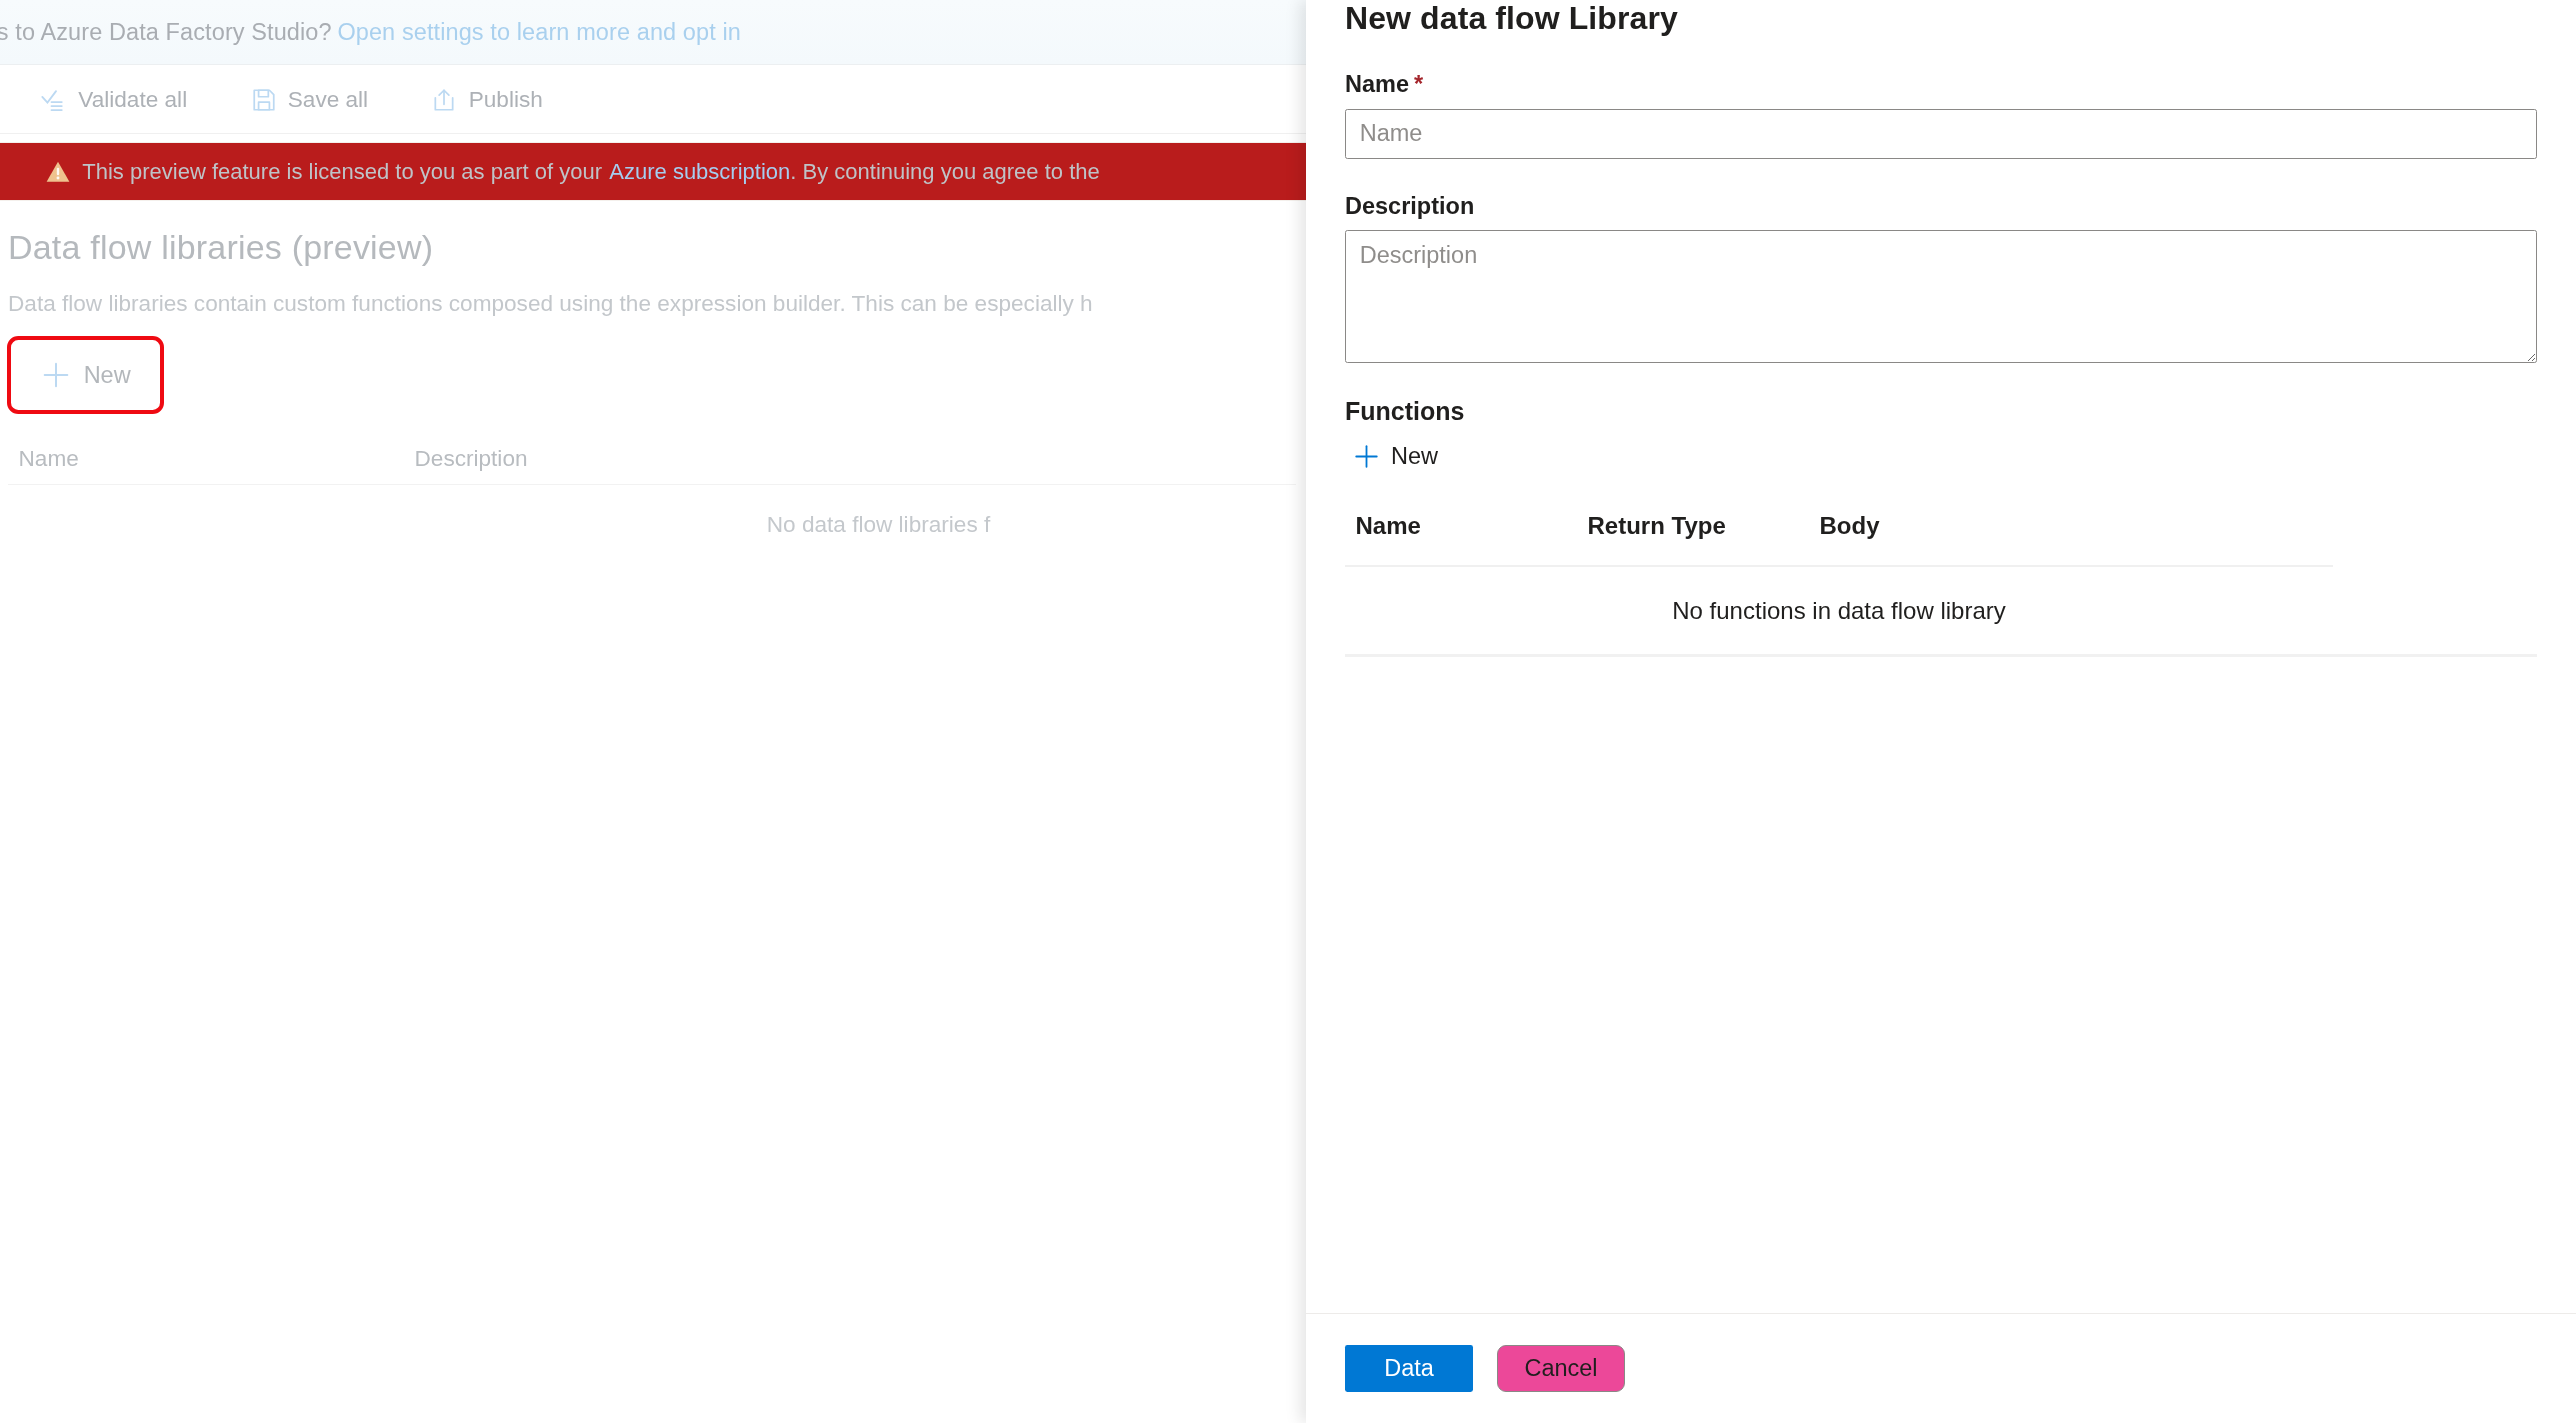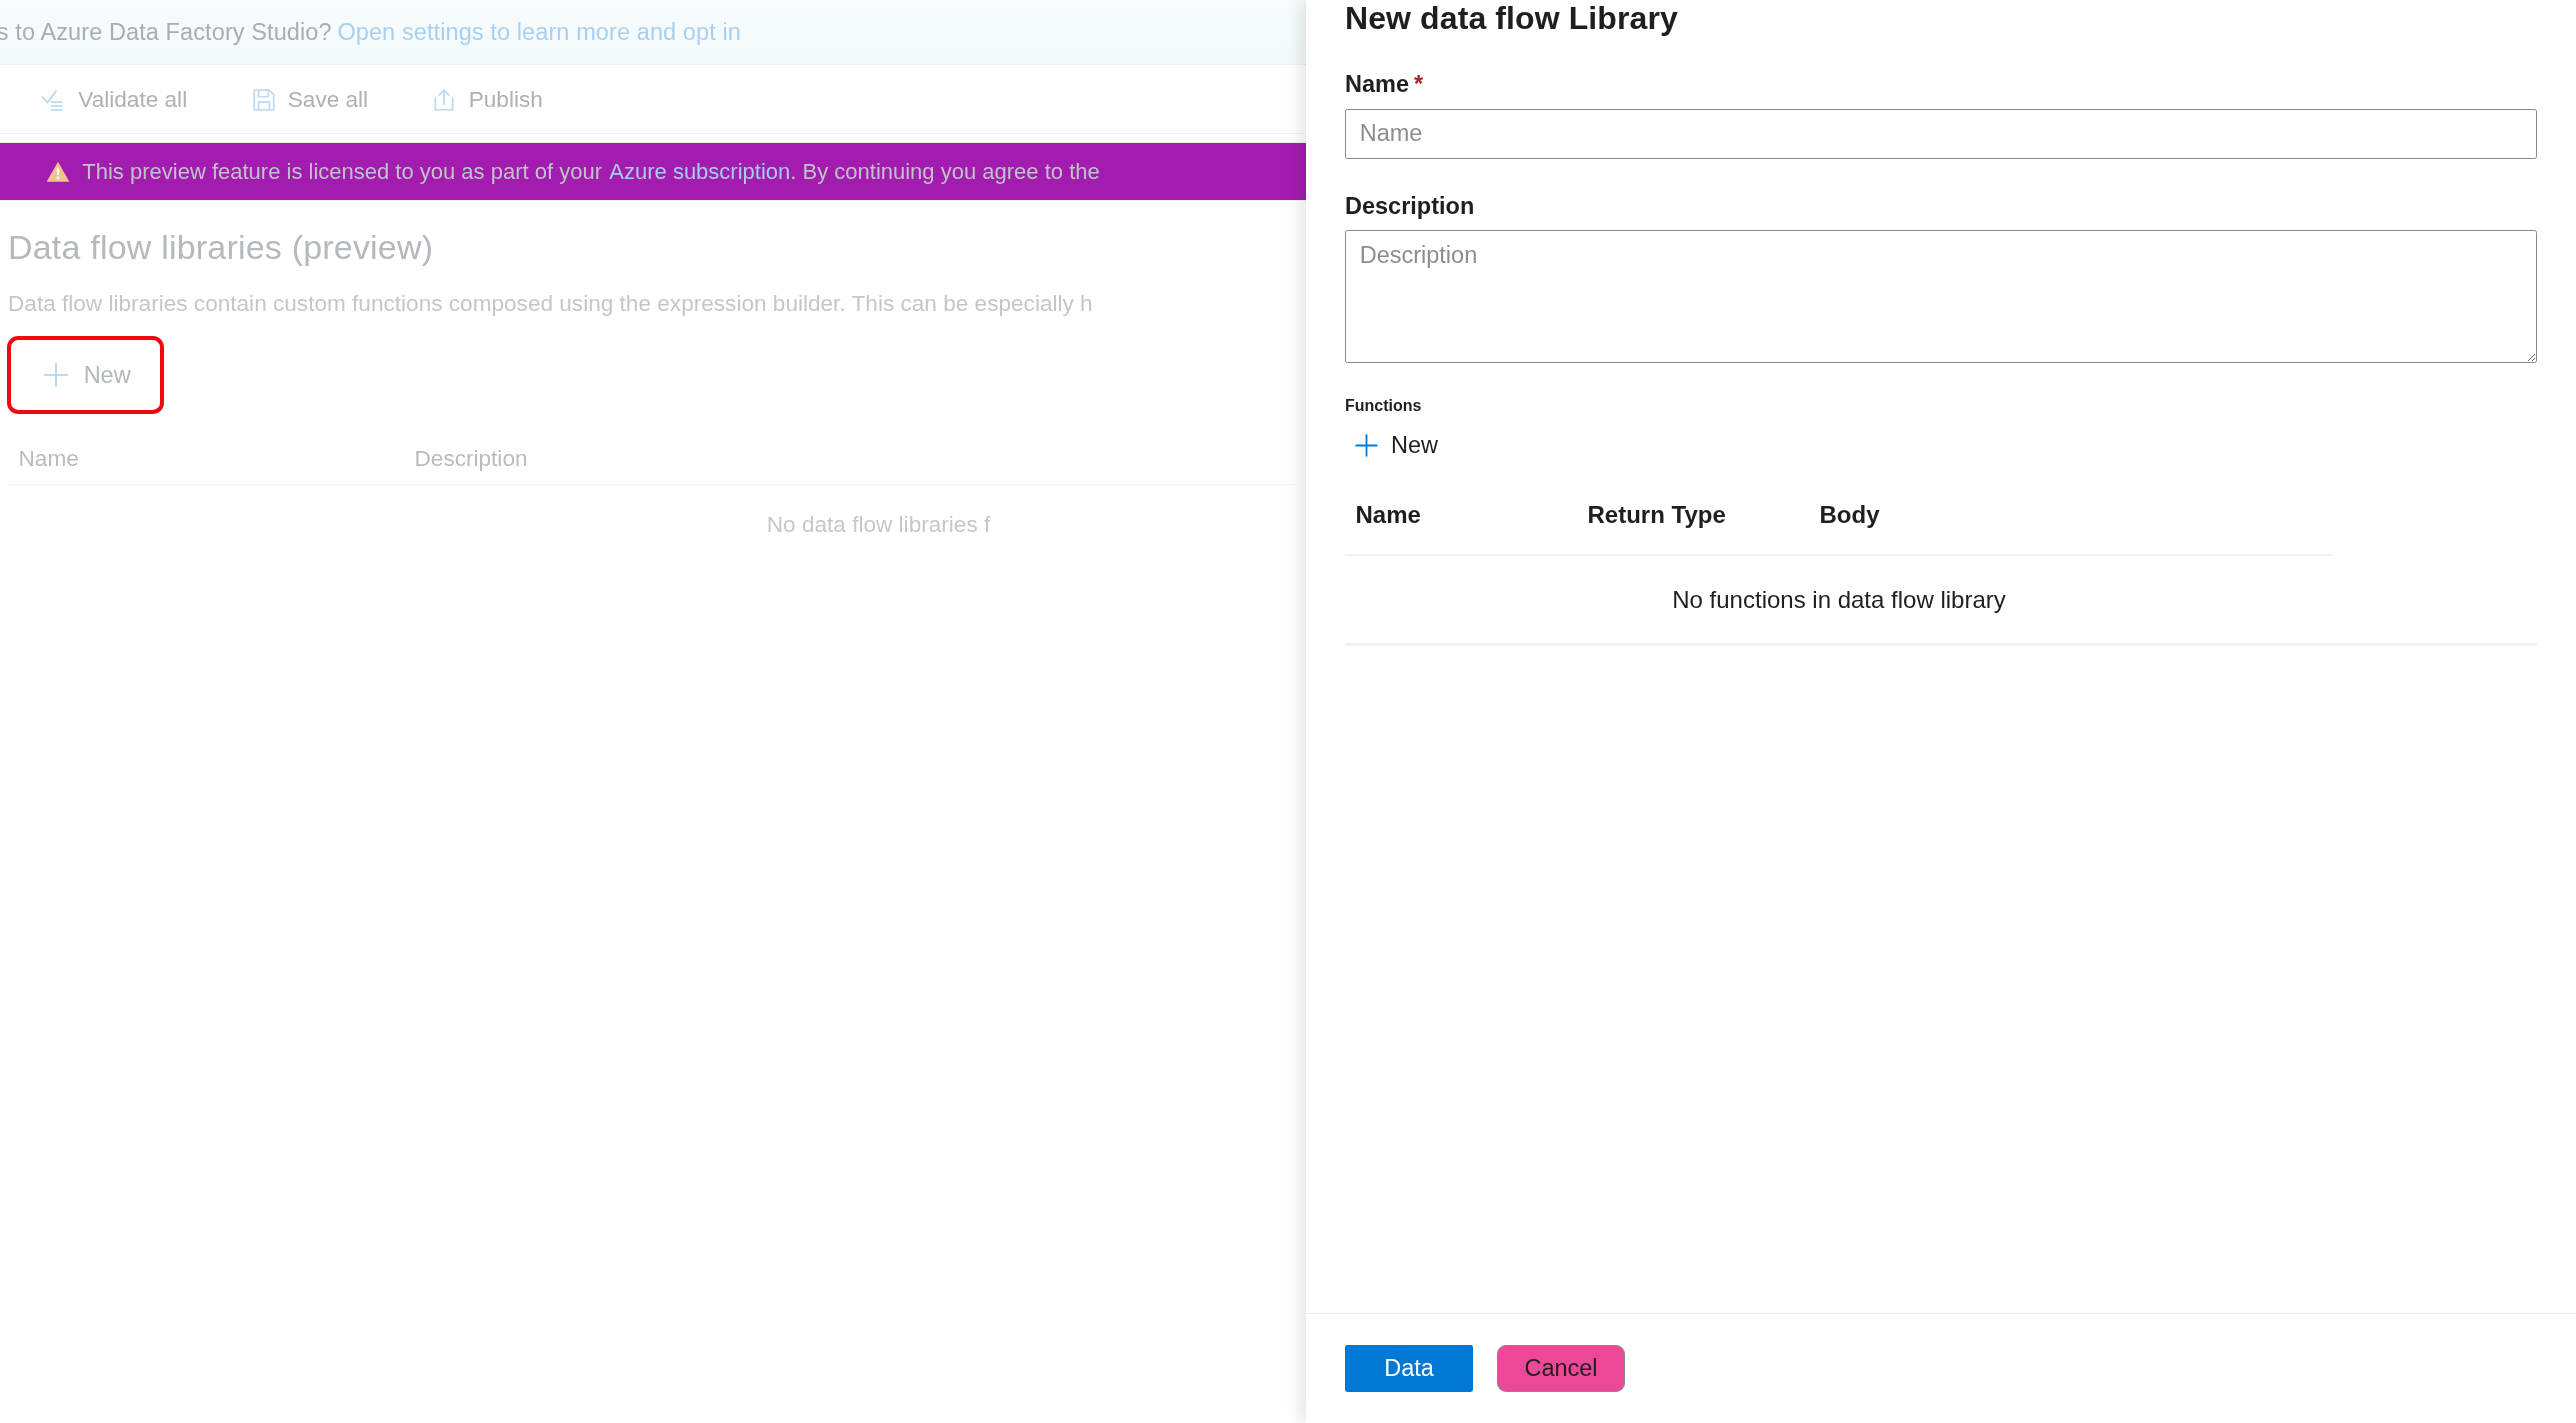--- a/index.html
+++ b/index.html
@@ -88,21 +88,21 @@
     color: #adb1b6;
     white-space: nowrap;
   }
 
   
   .preview-strip {
     position: absolute;
     left: 0; top: 142px;
     width: 1310px;
     height: 59px;
-    background: #a21caf;
+    background: #b91c1c;
     border-top: 0.8px solid #f4f0ec;
     border-bottom: 0.8px solid #f4f0ec;
     display: flex;
     align-items: center;
     padding-left: 45px;
     white-space: nowrap;
     overflow: hidden;
   }
   .warn-icon { width: 26px; height: 26px; flex: none; margin-right: 11.3px; }
   .preview-text { font-size: 22px; color: #bfc3c7; }
@@ -251,21 +251,21 @@
     font-family: "Liberation Sans", sans-serif;
     resize: vertical;
     background: #fff;
     outline: none;
     display: block;
   }
   .text-area::placeholder { color: #8f8d8b; opacity: 1; }
 
   .functions-section { margin-top: 34px; }
   .functions-label {
-    font-size: 16px;
+    font-size: 25px;
     font-weight: 600;
     color: #201f1e;
     display: block;
   }
   .fn-new-btn {
     display: inline-flex;
     align-items: center;
     height: 47px;
     margin-top: 6.5px;
     margin-left: 6.5px;

